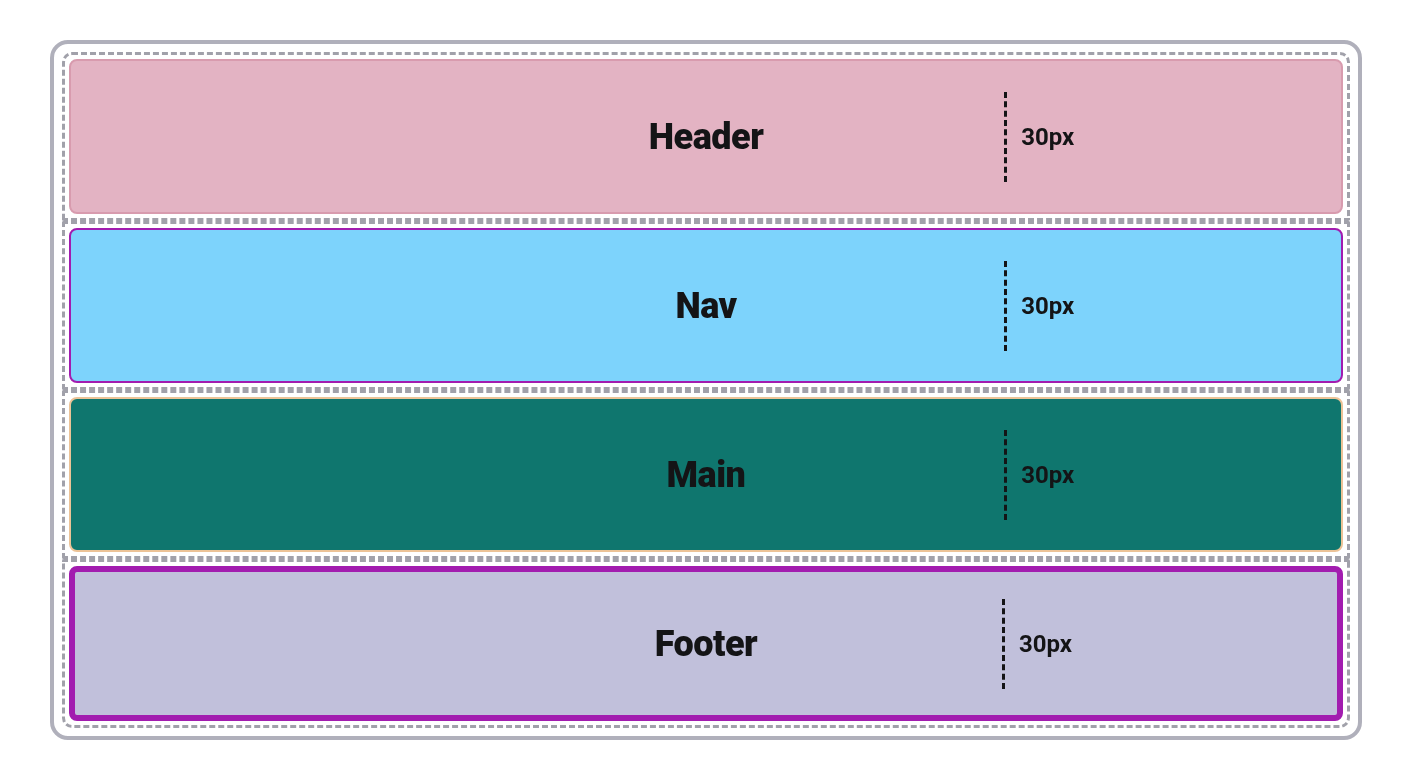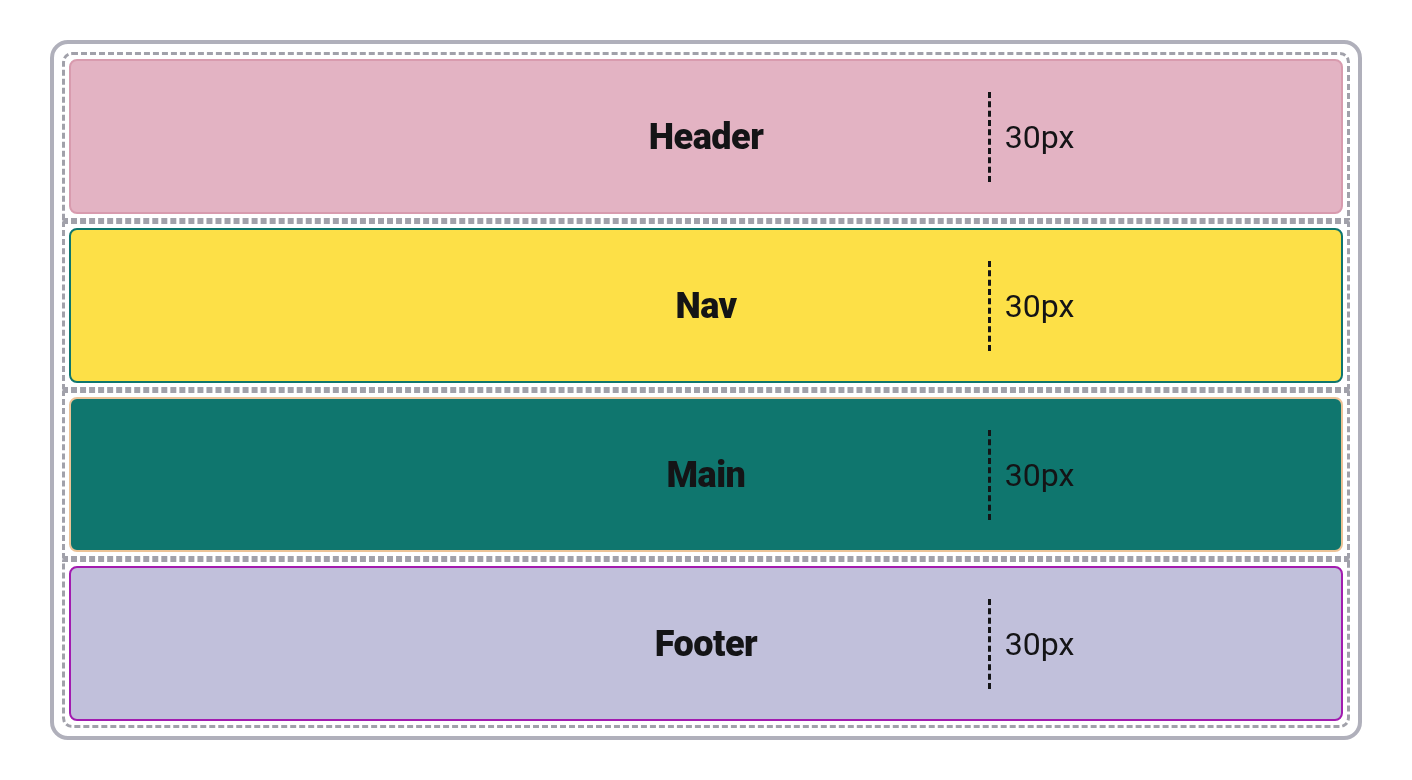--- a/index.html
+++ b/index.html
@@ -45,23 +45,23 @@
     }
     .region {
       flex: 1;
       margin: 4px;
       border-radius: 8px;
       display: flex;
       align-items: center;
       position: relative;
     }
     .region-header { background: #e3b3c3; border: 2px solid #d89bae; }
-    .region-nav    { background: #fde047; border: 2px solid #0f766e; }
+    .region-nav    { background: #7dd3fc; border: 2px solid #a21caf; }
     .region-main   { background: #0f766e; border: 2px solid #ecc397; }
-    .region-footer { background: #c1c0db; border: 2px solid #a21caf; }
+    .region-footer { background: #c1c0db; border: 6px solid #a21caf; }
     .region-label {
       position: absolute;
       left: 50%;
       transform: translateX(-50%);
       font-weight: 900;
       font-size: 36px;
       color: #141416;
       letter-spacing: -0.5px;
     }
     .measure-group {
@@ -72,22 +72,22 @@
       display: flex;
       align-items: center;
       gap: 14px;
     }
     .dash-vert {
       width: 0;
       height: 90px;
       border-left: 3px dashed #141416;
     }
     .measure-label {
-      font-size: 32px;
-      font-weight: 400;
+      font-size: 24px;
+      font-weight: 700;
       color: #141416;
     }
   </style>
 </head>
 <body>
 
 <div class="container">
 
   <div class="row-slot">
     <div class="dashed-wrap no-bottom-radius">

